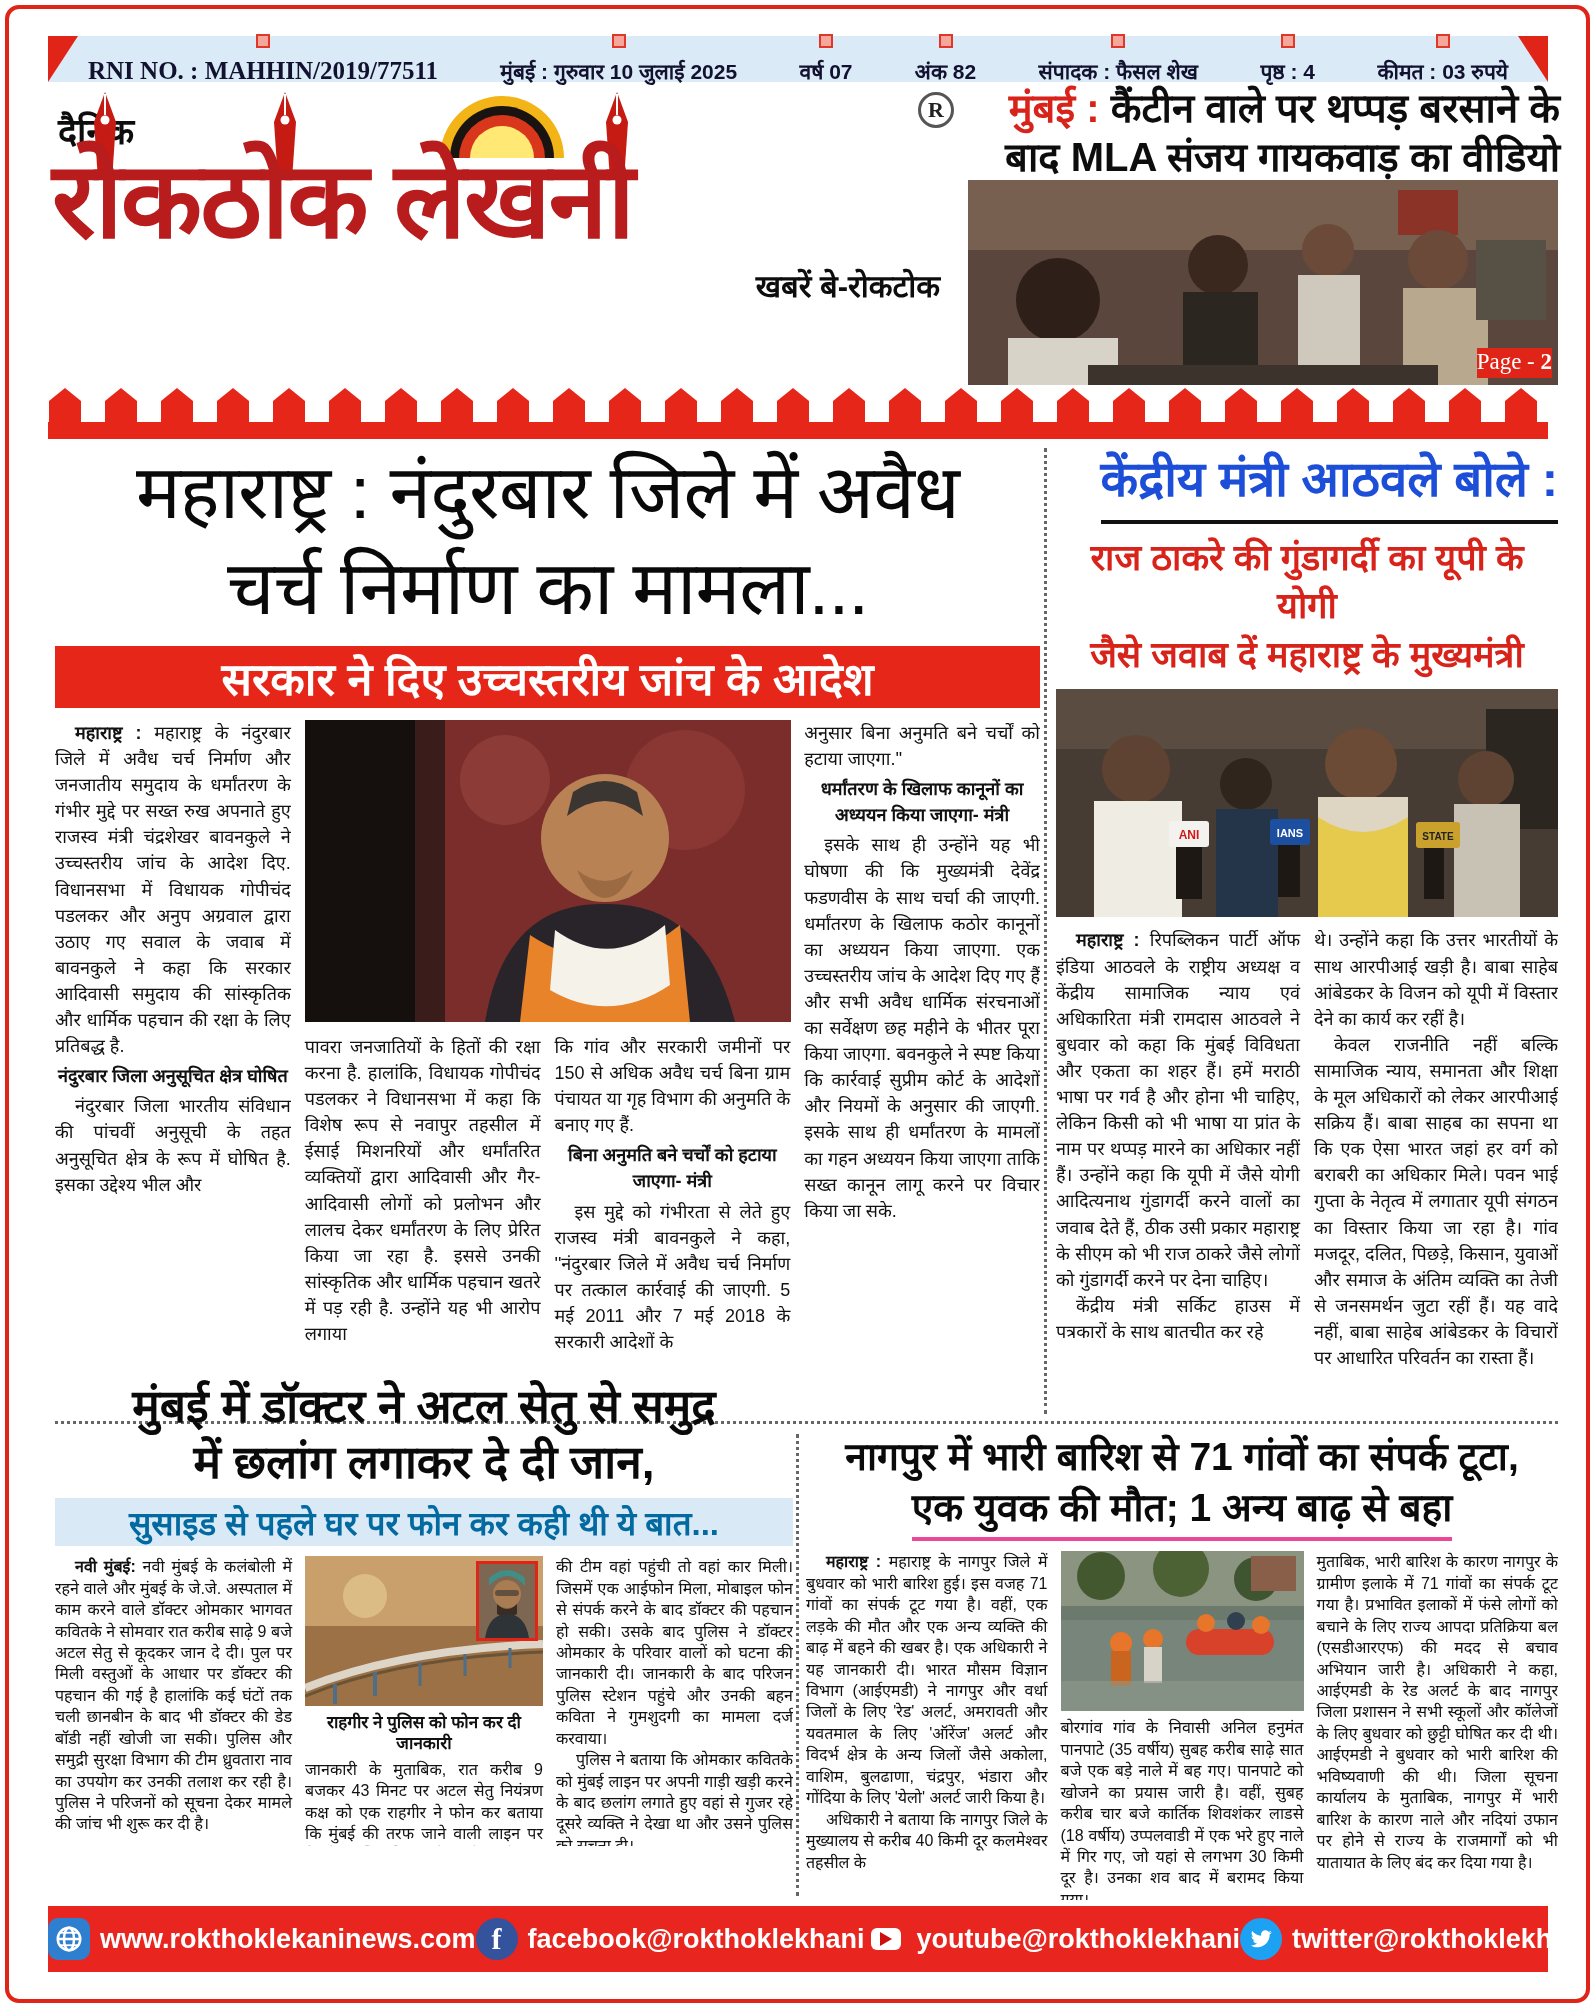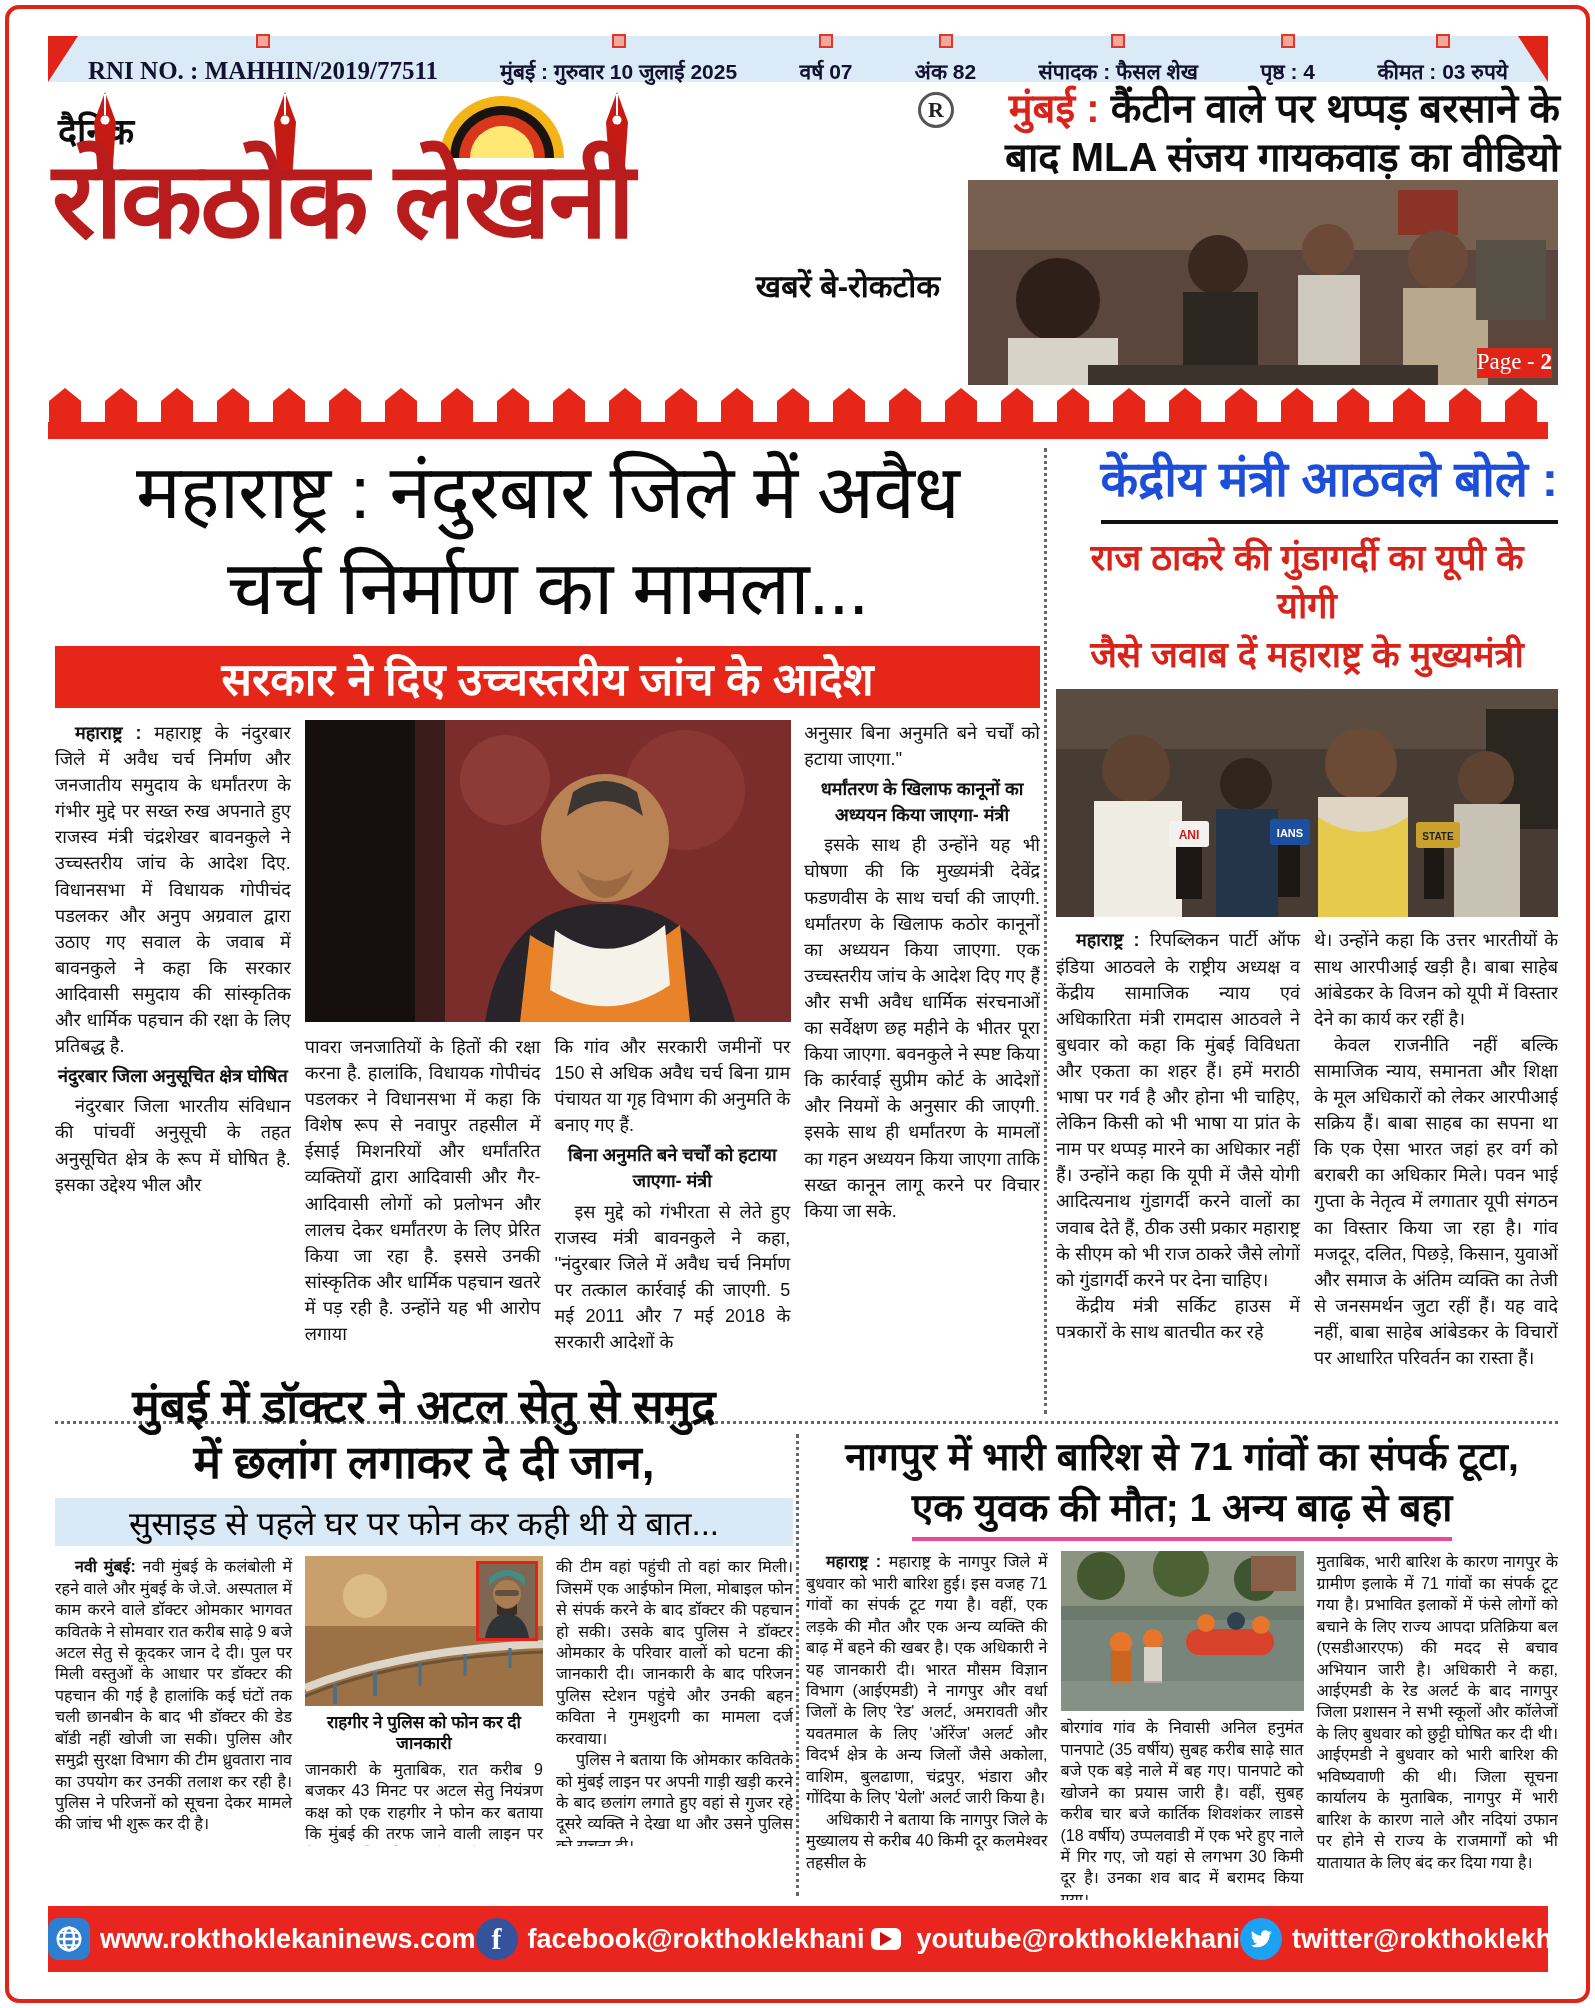--- a/index.html
+++ b/index.html
@@ -80,21 +80,21 @@
   .s2-kicker { text-align:right; font-size:49px; font-weight:800; color:#1d4ed8; line-height:1.3; }
   .s2-kicker span { display:inline-block; border-bottom:4px solid #111; padding-bottom:8px; }
   .s2-red { margin-top:10px; text-align:center; color:#d8231a; font-weight:800; font-size:36px; line-height:1.35; }
   .s2-photo { margin-top:10px; width:100%; height:228px; overflow:hidden; background:#3f362e; position:relative; }
   .s2-cols { margin-top:10px; gap:14px; height:540px; overflow:hidden; }
   .s2-cols .col { flex:1; font-size:18px; line-height:1.45; }
 
   
   .story3 { position:absolute; left:55px; top:1378px; width:738px; height:468px; overflow:hidden; }
   .s3-h { text-align:center; font-weight:800; font-size:46px; line-height:1.22; color:#0a0a0a; }
-  .s3-banner { margin-top:8px; height:48px; background:#d9e9f5; color:#000000; font-weight:400;
+  .s3-banner { margin-top:8px; height:48px; background:#d9e9f5; color:#0369a1; font-weight:700;
     font-size:33px; display:flex; align-items:center; justify-content:center; }
   .s3-cols { margin-top:10px; gap:13px; height:292px; overflow:hidden; }
   .s3-cols .col { flex:1; font-size:16px; line-height:1.34; }
   .s3-photo { position:relative; width:100%; height:150px; overflow:hidden; background:#9c7145; margin-bottom:6px; }
   .s3-inset { position:absolute; right:5px; top:5px; width:62px; height:80px; border:3px solid #e02417; background:#8a6f52; overflow:hidden; }
   .s3-colsub { font-weight:800; text-align:center; font-size:17px; line-height:1.25; margin:2px 0 4px; }
 
   
   .story4 { position:absolute; left:806px; top:1432px; width:752px; height:468px; overflow:hidden; }
   .s4-h { text-align:center; font-weight:800; font-size:39px; line-height:1.3; color:#0a0a0a; }

